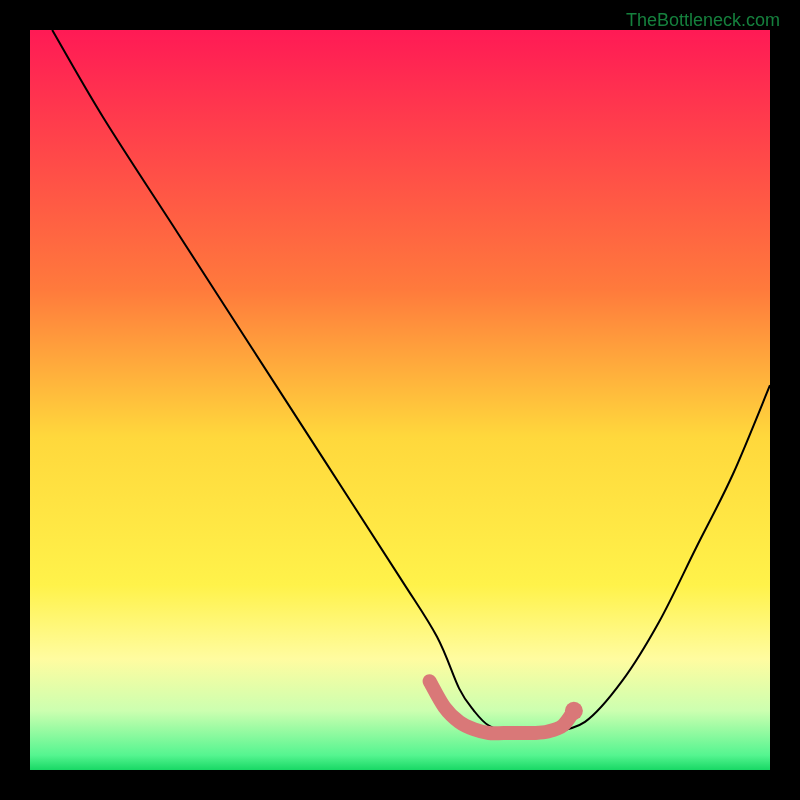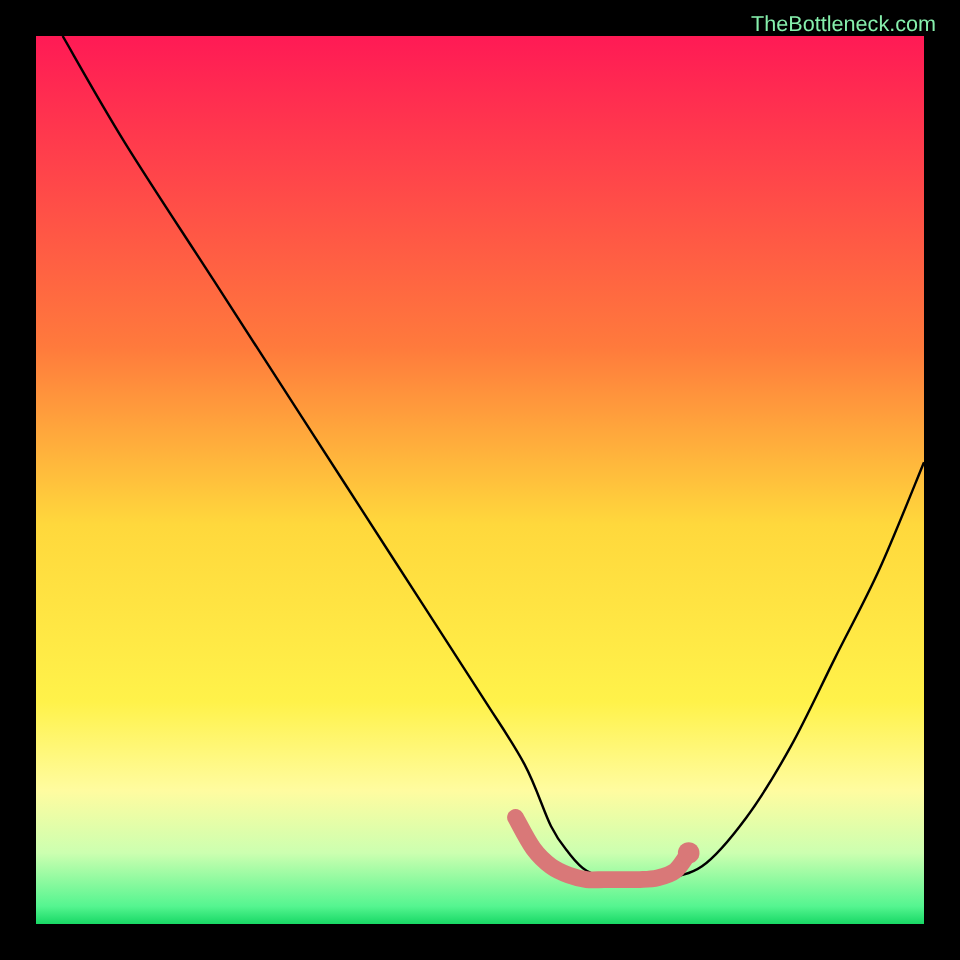--- a/index.html
+++ b/index.html
@@ -12,21 +12,21 @@
       height: 800px;
       background: #000;
       position: relative;
       font-family: Arial, sans-serif;
       overflow: hidden;
     }
     .watermark {
       position: absolute;
       top: 10px;
       right: 20px;
-      color: #86efac;
+      color: #15803d;
       font-size: 18px;
       z-index: 10;
     }
     .plot-area {
       position: absolute;
       left: 30px;
       top: 30px;
       width: 740px;
       height: 740px;
       overflow: hidden;

